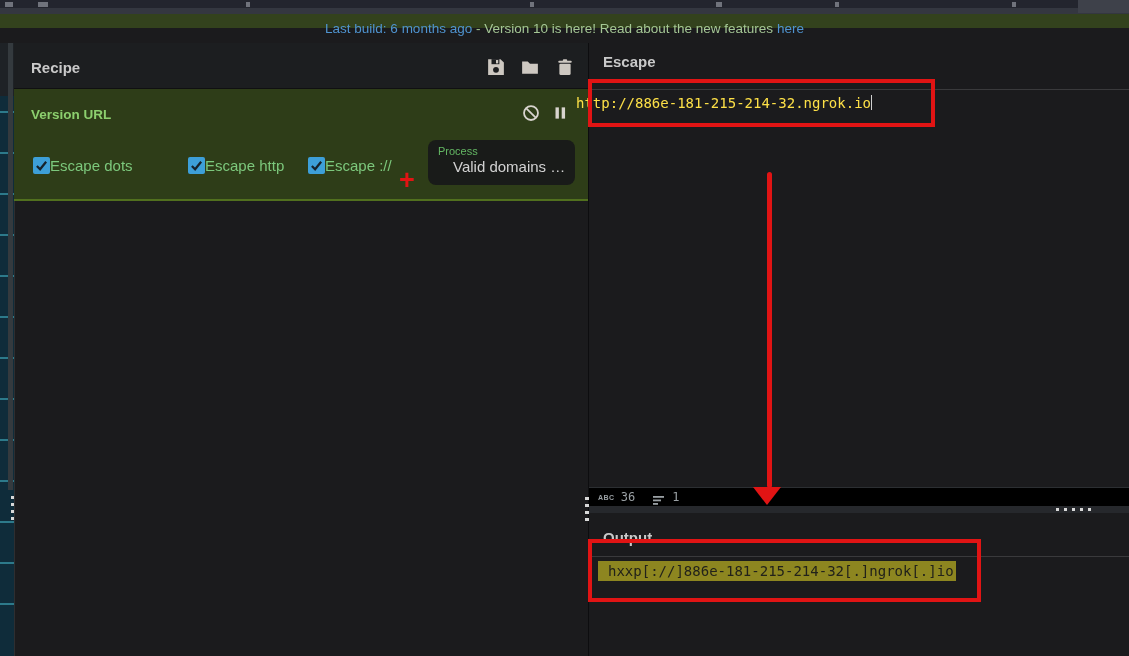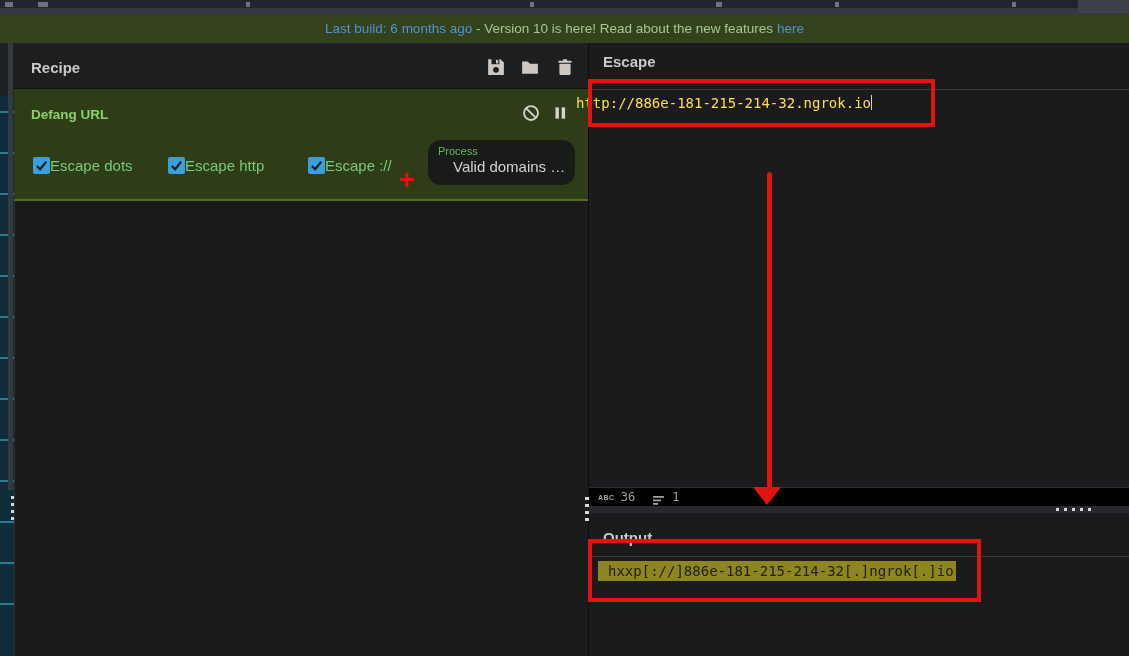--- a/index.html
+++ b/index.html
@@ -7,21 +7,21 @@
   body { position:relative; background:#1b1b1d; font-family:"Liberation Sans", sans-serif; }
   .abs { position:absolute; }
 
   
   #top-strip { left:0; top:0; width:1129px; height:14px; background:#23252e; }
   #top-strip .band { position:absolute; left:0; top:8px; width:1129px; height:6px; background:#343740; }
   #top-strip .corner { position:absolute; left:1078px; top:0; width:51px; height:13px; background:#3e414a; }
   .frag { position:absolute; top:2px; height:5px; background:#9a9da6; opacity:.65; }
 
   
-  #banner { left:0; top:14px; width:1129px; height:29px; background:#33421d; text-align:center; line-height:29px; font-size:13.5px; color:#a5c795; }
+  #banner { left:0; top:14px; width:1129px; height:14px; background:#33421d; text-align:center; line-height:29px; font-size:13.5px; color:#a5c795; }
   #banner a { text-decoration:none; cursor:pointer; }
   .link-blue { color:#4f94d0; }
 
   
   #ops-sliver { left:0; top:43px; width:14px; height:613px; background:#0f2c3a;
     background-image:repeating-linear-gradient(180deg, transparent 0 39px, #2d7a8a 39px 41px);
     background-position:0 -12px; }
   #ops-top-shade { left:0; top:43px; width:14px; height:53px; background:#1e2226; }
   #ops-scrollbar { left:8px; top:43px; width:5px; height:447px; background:#343a3e; }
   .vdots { background-image:repeating-linear-gradient(180deg, #d8d8d8 0 3px, transparent 3px 7px); }
@@ -38,23 +38,23 @@
 
   
   #op-block { left:14px; top:89px; width:575px; height:112px; background:#2e3d18; border-bottom:2px solid #51701e; }
   #op-name { left:31px; top:107px; font-size:13.5px; font-weight:bold; color:#8ccf6e; cursor:grab; }
   #ban-ic { left:522px; top:104px; } #pause-ic { left:551px; top:104px; }
 
   .cb-group { top:155px; height:20px; display:flex; align-items:center; cursor:pointer;justify-content:space-between; }
   .cb-box { width:17px; height:17px; background:#3d9fd8; border-radius:2px; display:flex; align-items:center; justify-content:center; flex:0 0 auto; }
   .cb-box svg { width:13px; height:13px; }
   .cb-label { font-size:15px; color:#7cc87c; white-space:nowrap; }
-  #cbg1 { left:33px; } #cbg2 { left:168px; } #cbg3 { left:308px; }
-
-  #process-dd { left:428px; top:140px; width:147px; height:45px; background:#191b19; border-radius:13px; padding:5px 10px; cursor:pointer; }
+  #cbg1 { left:33px; } #cbg2 { left:188px; } #cbg3 { left:308px; }
+
+  #process-dd { left:428px; top:140px; width:147px; height:45px; background:#191b19; border-radius:8px; padding:5px 10px; cursor:pointer; }
   #process-label { font-size:11px; color:#63b663; }
   #process-value { font-size:15px; color:#d2d2d2; margin-top:1px; white-space:nowrap;margin-left:15px; }
 
   
   #vdivider { left:588px; top:43px; width:1px; height:613px; background:#0d0d0f; }
   #input-title { left:603px; top:53px; font-size:15px; font-weight:bold; color:#c9c9c9; }
   #input-divider { left:589px; top:89px; width:540px; height:1px; background:#3a3a3c; }
   .mono { font-family:"DejaVu Sans Mono", monospace; }
   #input-text { left:576px; top:95px; font-size:14px; color:#fde047; white-space:pre; cursor:text; }
   #input-caret { display:inline-block; width:1px; height:15px; background:#cfcfcf; vertical-align:-2px; }
@@ -124,21 +124,21 @@
 </div>
 <div class="abs hicon" id="trash-ic">
   <svg viewBox="0 0 16 16">
       <rect x="3" y="5" width="10" height="10" rx="1" fill="#cdc8c1"></rect>
       <rect x="2" y="2.5" width="12" height="1.8" rx=".9" fill="#cdc8c1"></rect>
       <rect x="6" y="1" width="4" height="2" rx="1" fill="#cdc8c1"></rect>
     </svg>
 </div>
 
 <div class="abs" id="op-block"></div>
-<div class="abs" id="op-name">Defang URL</div>
+<div class="abs" id="op-name">Version URL</div>
 <div class="abs hicon" id="ban-ic">
   <svg viewBox="0 0 16 16">
       <circle cx="8" cy="8" r="6.2" fill="none" stroke="#d8d4ce" stroke-width="1.6"></circle>
       <line x1="3.8" y1="3.8" x2="12.2" y2="12.2" stroke="#d8d4ce" stroke-width="1.6"></line>
     </svg>
 </div>
 <div class="abs hicon" id="pause-ic">
   <svg viewBox="0 0 16 16">
       <rect x="4" y="3" width="3" height="10" fill="#d8d4ce"></rect>
       <rect x="9.5" y="3" width="3" height="10" fill="#d8d4ce"></rect>

